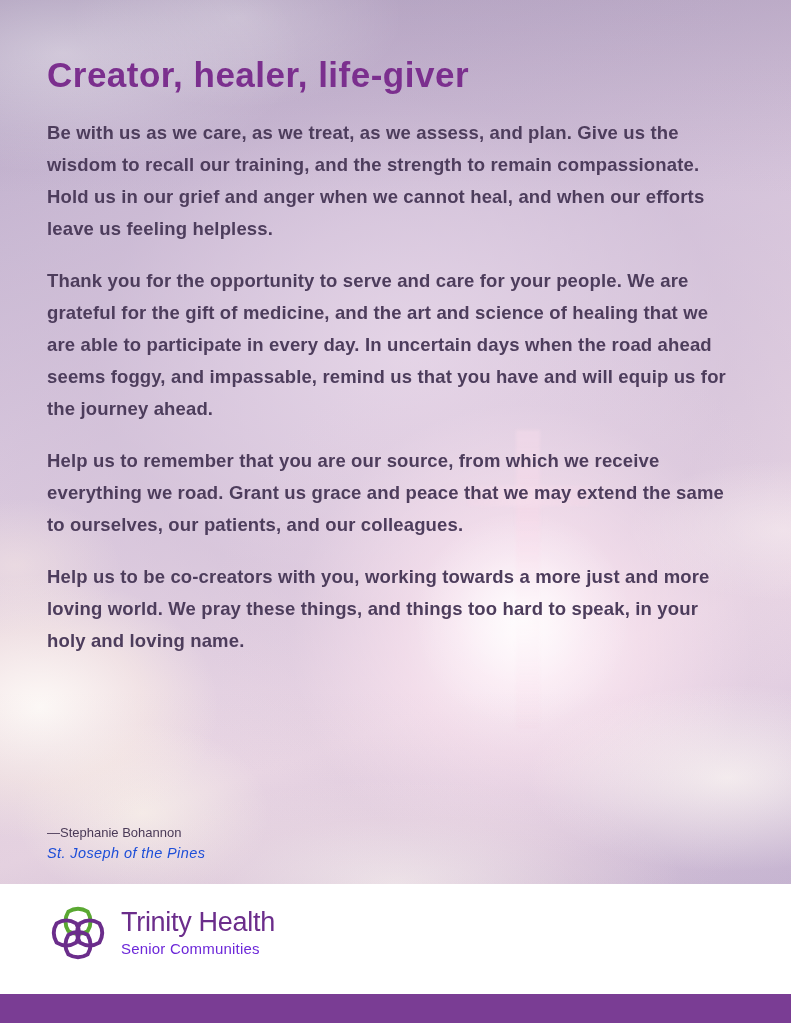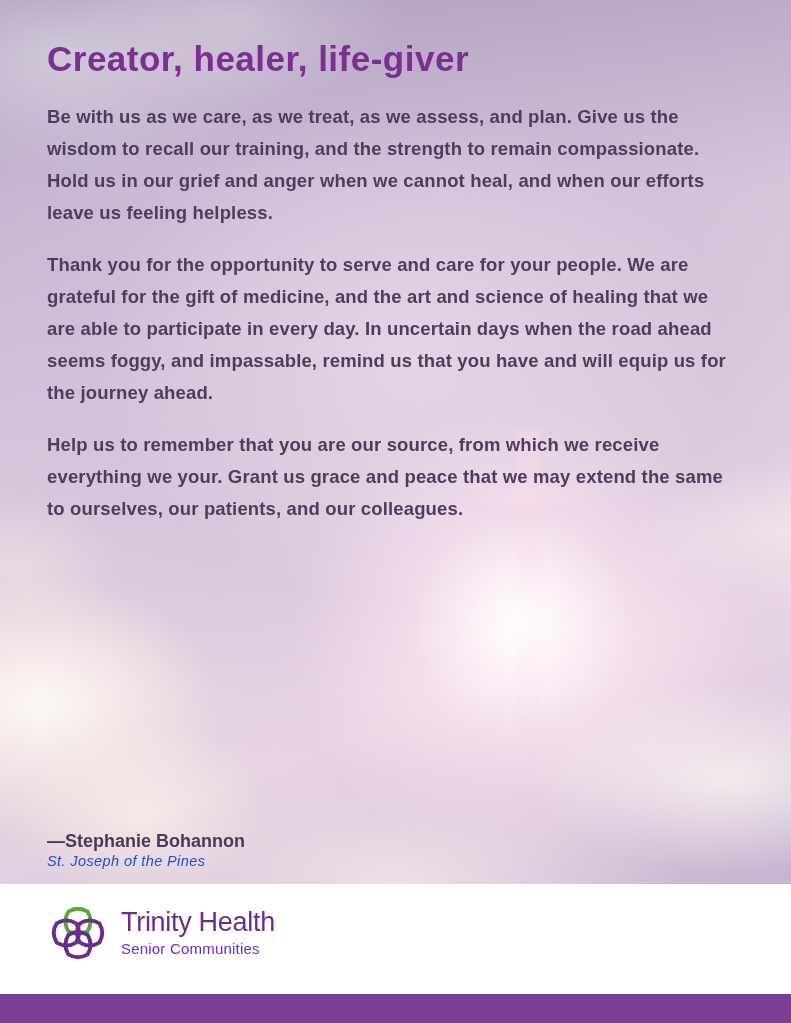--- a/index.html
+++ b/index.html
@@ -79,21 +79,21 @@
     filter: blur(1.6px);
   }
   .bg-vignette {
     background: linear-gradient(180deg, rgba(120,100,140,0.18) 0%, rgba(0,0,0,0) 22%, rgba(0,0,0,0) 78%, rgba(150,130,160,0.10) 100%);
   }
 
   
   .content {
     position: absolute;
     left: 47px;
-    top: 40px;
+    top: 56px;
     width: 690px;
     color: #4a3a57;
   }
   .title {
     font-size: 35px;
     font-weight: bold;
     color: #7b2f8e;
     letter-spacing: 0.5px;
     margin: 0 0 22px 0;
     line-height: 1.1;
@@ -109,25 +109,24 @@
   }
   .para:last-of-type { margin-bottom: 0; }
 
   .attribution {
     position: absolute;
     left: 47px;
     top: 823px;
     width: 500px;
   }
   .author {
-    font-size: 18px;
-    font-weight: bold;
+    font-size: 13px;
+    font-weight: normal;
     color: #4a3a57;
     line-height: 20px;
-    margin-top: 8px;
   }
   .org {
     font-size: 14.5px;
     font-style: italic;
     color: #1d4ed8;
     line-height: 20px;
     letter-spacing: 0.4px;
   }
 
   
@@ -192,21 +191,22 @@
       <div class="cross-h"></div>
     </div>
     <div class="bg-layer bg-glow"></div>
     <div class="bg-layer bg-vignette"></div>
   </div>
 
   <div class="content">
     <h1 class="title">Creator, healer, life-giver</h1>
     <p class="para">Be with us as we care, as we treat, as we assess, and plan. Give us the wisdom to recall our training, and the strength to remain compassionate. Hold us in our grief and anger when we cannot heal, and when our efforts leave us feeling helpless.</p>
     <p class="para">Thank you for the opportunity to serve and care for your people. We are grateful for the gift of medicine, and the art and science of healing that we are able to participate in every day. In uncertain days when the road ahead seems foggy, and impassable, remind us that you have and will equip us for the journey ahead.</p>
-    <p class="para">Help us to remember that you are our source, from which we receive everything we your. Grant us grace and peace that we may extend the same to ourselves, our patients, and our colleagues.</p>
+    <p class="para">Help us to remember that you are our source, from which we receive everything we road. Grant us grace and peace that we may extend the same to ourselves, our patients, and our colleagues.</p>
+    <p class="para">Help us to be co-creators with you, working towards a more just and more loving world. We pray these things, and things too hard to speak, in your holy and loving name.</p>
   </div>
 
   <div class="attribution">
     <div class="author">—Stephanie Bohannon</div>
     <div class="org">St. Joseph of the Pines</div>
   </div>
 
   <div class="footer">
     <div class="logo-wrap">
       <svg class="logo-mark" viewBox="0 0 64 64">

